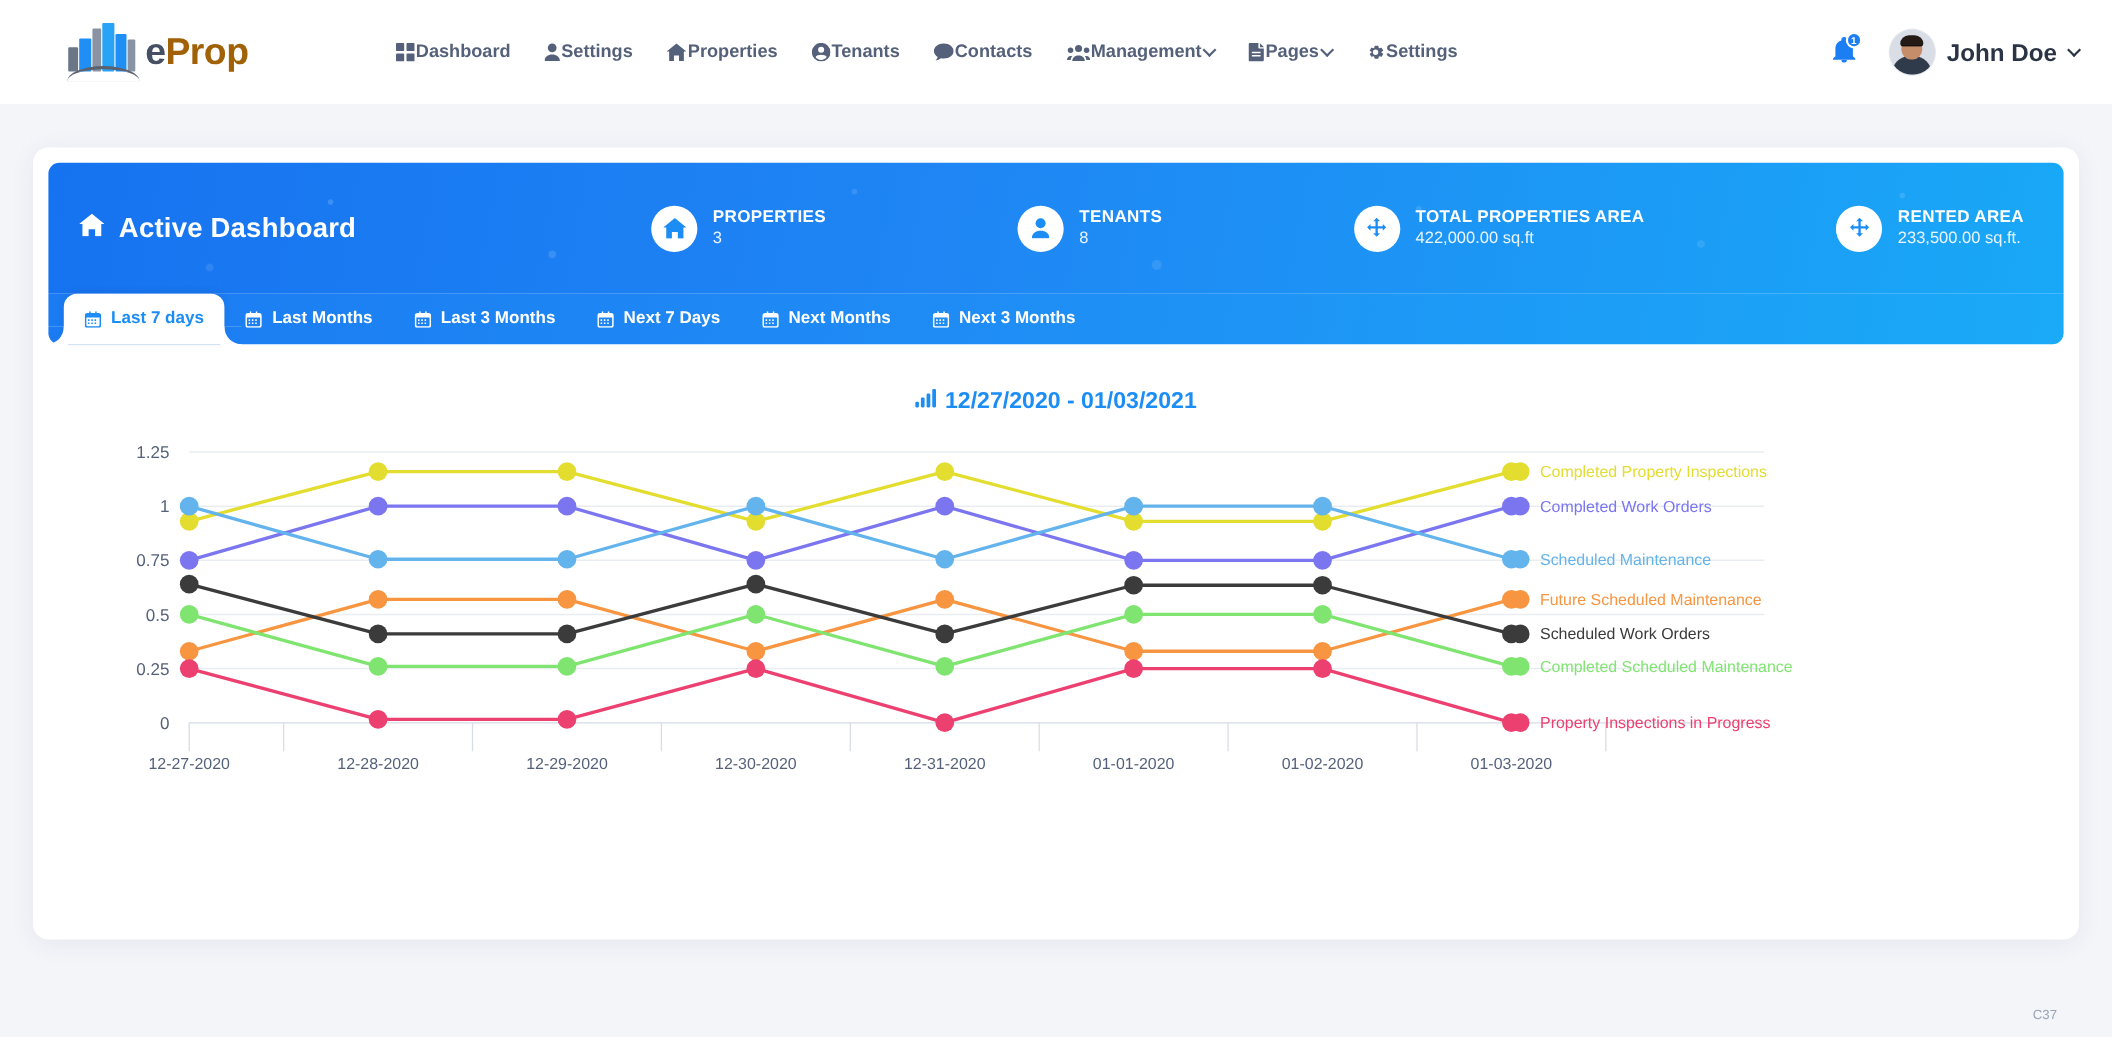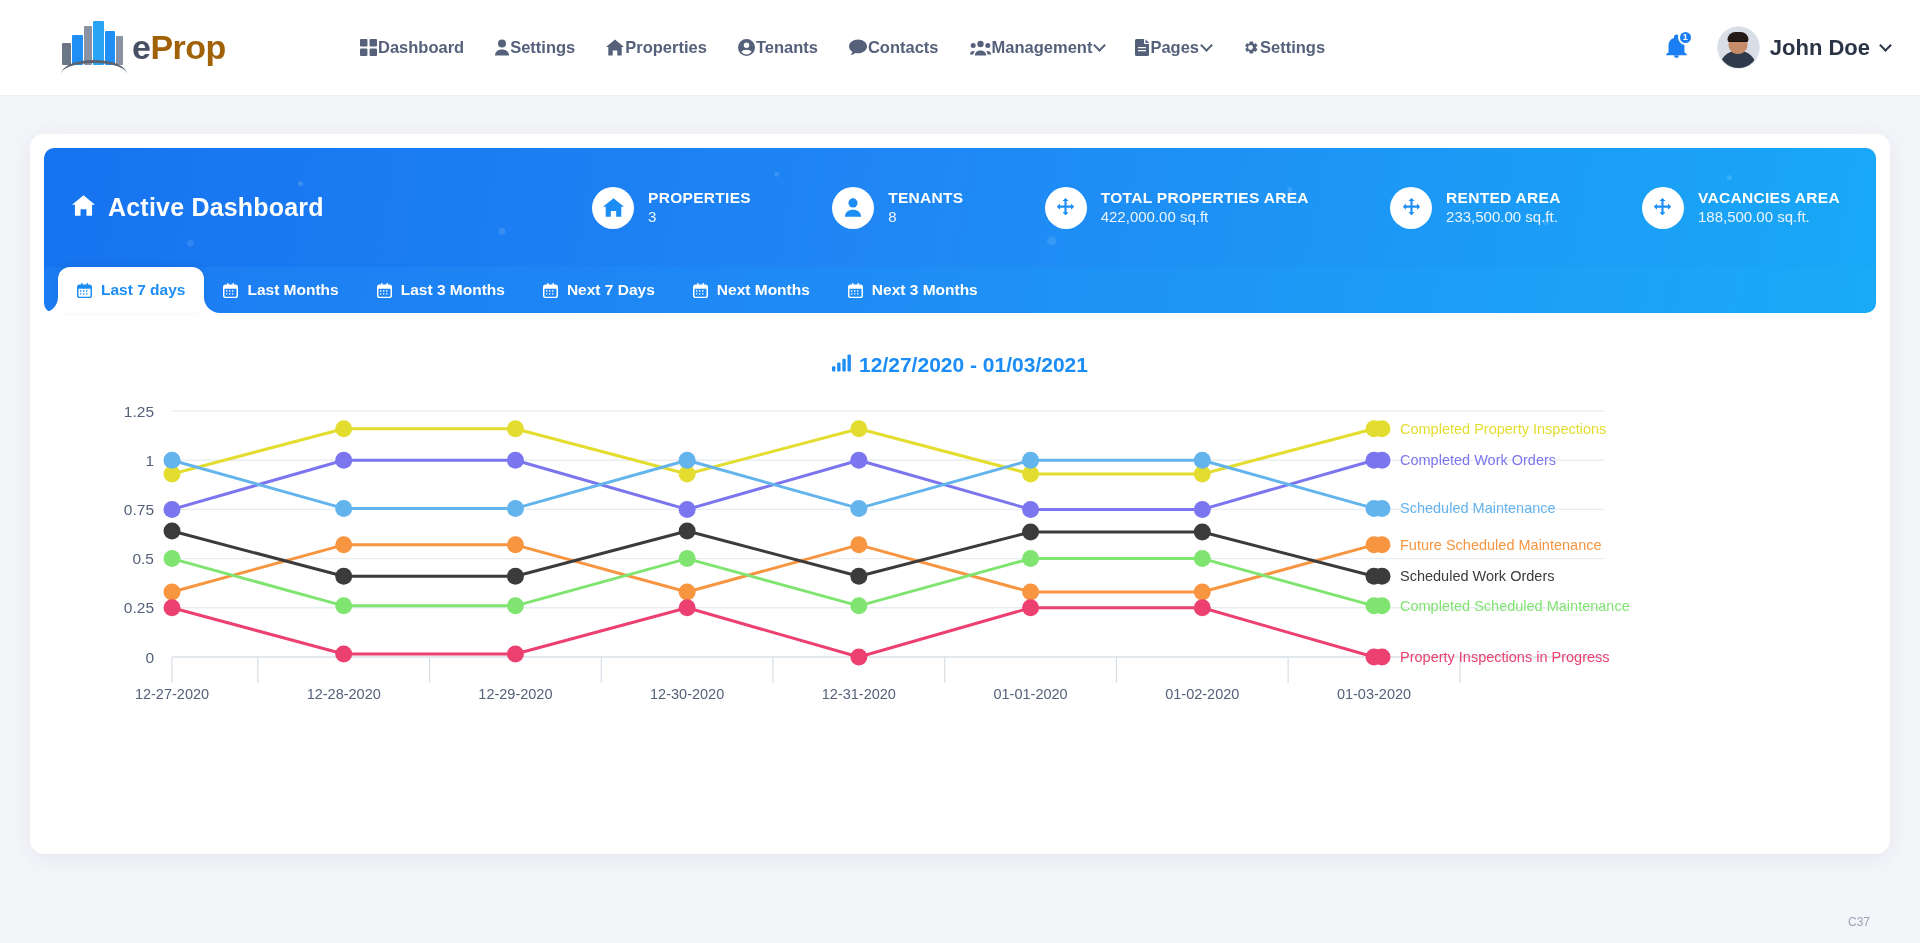--- a/index.html
+++ b/index.html
@@ -348,31 +348,20 @@
             <svg width="19" height="19" viewBox="0 0 16 16">
                 <path d="M8 0 5.4 2.6h1.7v3.8H3.3V4.7L.7 7.3l2.6 2.6V8.2h3.8v3.7H5.4L8 14.5l2.6-2.6H8.9V8.2h3.8v1.7l2.6-2.6-2.6-2.6v1.7H8.9V2.6h1.7z"></path>
               </svg>
           </span>
           <span>
             <span class="stat-k" style="display:block">RENTED AREA</span>
             <span class="stat-v" style="display:block">233,500.00 sq.ft.</span>
           </span>
         </div>
 
-        <div class="stat">
-          <span class="stat-ico">
-            <svg width="19" height="19" viewBox="0 0 16 16">
-                <path d="M8 0 5.4 2.6h1.7v3.8H3.3V4.7L.7 7.3l2.6 2.6V8.2h3.8v3.7H5.4L8 14.5l2.6-2.6H8.9V8.2h3.8v1.7l2.6-2.6-2.6-2.6v1.7H8.9V2.6h1.7z"></path>
-              </svg>
-          </span>
-          <span>
-            <span class="stat-k" style="display:block">VACANCIES AREA</span>
-            <span class="stat-v" style="display:block">188,500.00 sq.ft.</span>
-          </span>
-        </div>
 
       </div>
     </div>
 
     <div class="tabs">
       <div class="tab active">
         <span>
           <svg width="15" height="15" viewBox="0 0 16 16">
               <path d="M4.4 0v1.6H2.8A2.8 2.8 0 000 4.4v8.8A2.8 2.8 0 002.8 16h10.4A2.8 2.8 0 0016 13.2V4.4a2.8 2.8 0 00-2.8-2.8h-1.6V0h-1.4v1.6H5.8V0zM1.6 6h12.8v7.2c0 .8-.6 1.4-1.4 1.4H3c-.8 0-1.4-.6-1.4-1.4zm1.6 1.8v1.5h1.5V7.8zm3.2 0v1.5h1.5V7.8zm3.2 0v1.5h1.5V7.8zm-6.4 3v1.5h1.5v-1.5zm3.2 0v1.5h1.5v-1.5zm3.2 0v1.5h1.5v-1.5z"></path>
             </svg>

